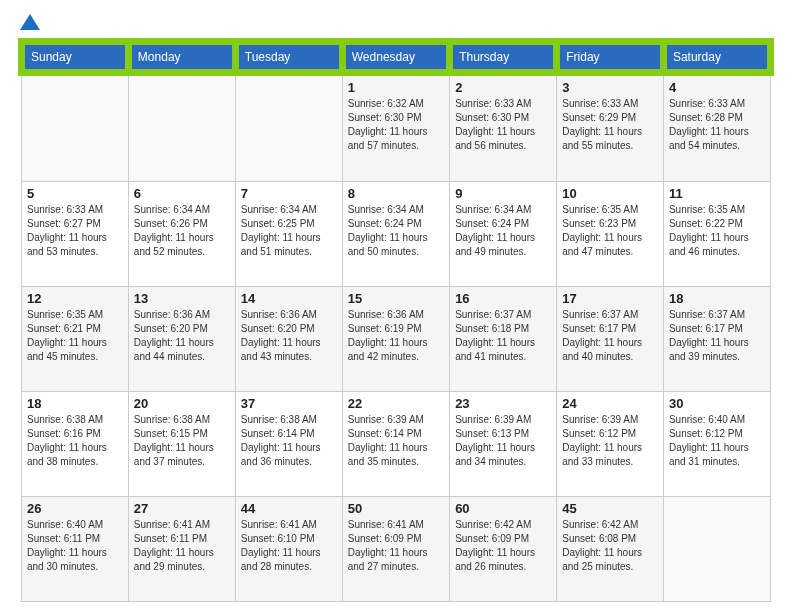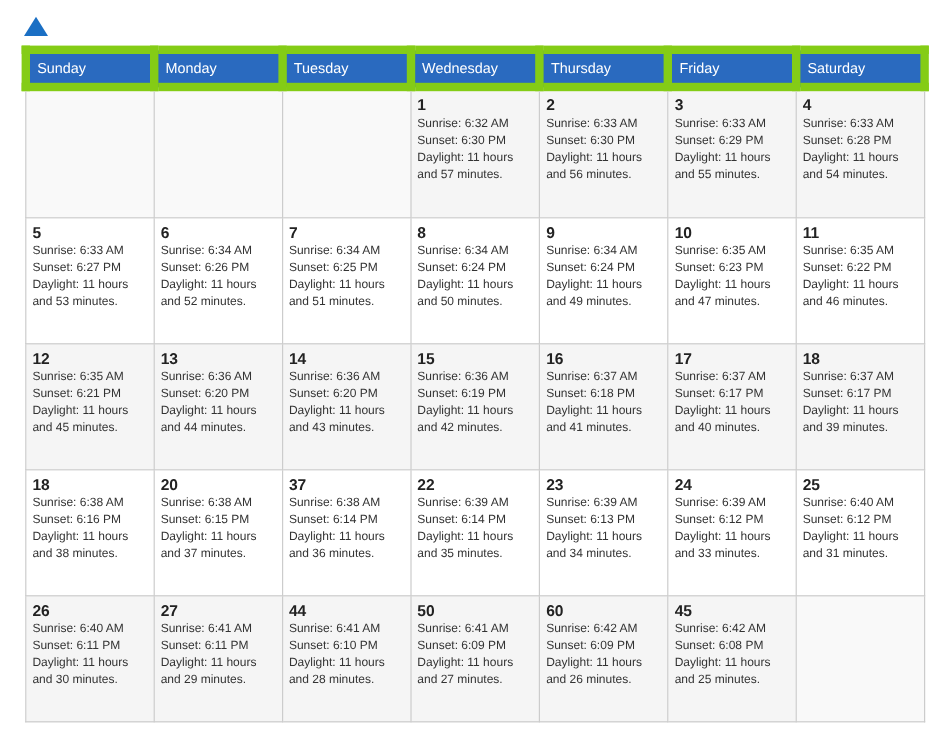--- a/index.html
+++ b/index.html
@@ -239,21 +239,21 @@
           </td>
           <td>
             <span class="day-number">23</span>
             <div class="day-info">Sunrise: 6:39 AM<br>Sunset: 6:13 PM<br>Daylight: 11 hours and 34 minutes.</div>
           </td>
           <td>
             <span class="day-number">24</span>
             <div class="day-info">Sunrise: 6:39 AM<br>Sunset: 6:12 PM<br>Daylight: 11 hours and 33 minutes.</div>
           </td>
           <td>
-            <span class="day-number">25</span>
+            <span class="day-number">30</span>
             <div class="day-info">Sunrise: 6:40 AM<br>Sunset: 6:12 PM<br>Daylight: 11 hours and 31 minutes.</div>
           </td>
         </tr>
         <tr>
           <td>
             <span class="day-number">26</span>
             <div class="day-info">Sunrise: 6:40 AM<br>Sunset: 6:11 PM<br>Daylight: 11 hours and 30 minutes.</div>
           </td>
           <td>
             <span class="day-number">27</span>

